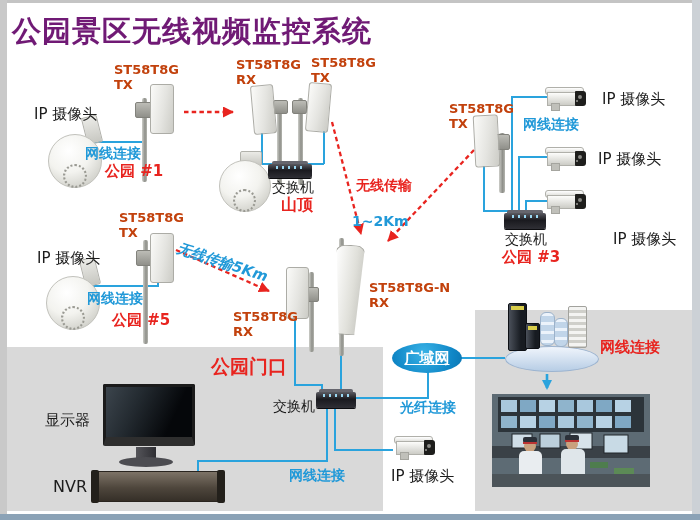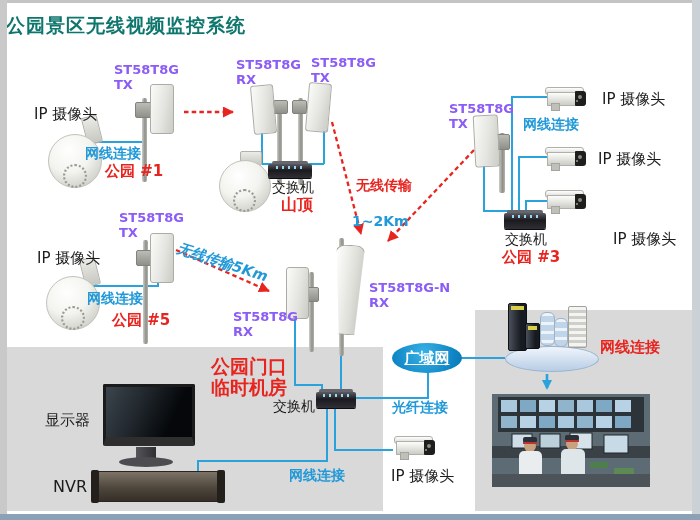--- a/index.html
+++ b/index.html
@@ -4,21 +4,21 @@
 <style>
   html,body{margin:0;padding:0;background:#ffffff;}
   #canvas{position:relative;width:700px;height:520px;background:#ffffff;overflow:hidden;
           font-family:"DejaVu Sans","Liberation Sans",sans-serif;}
   .frame{position:absolute;z-index:6;}
   .panel-bg{position:absolute;background:#d9d9d9;z-index:0;}
   #wires{position:absolute;left:0;top:0;z-index:1;}
   .dev{position:absolute;z-index:2;}
   .t{position:absolute;z-index:3;white-space:nowrap;line-height:1.12;}
   .b{font-weight:bold;}
-  .indigo{color:#8b5cf6;font-weight:bold;font-size:13px;}
+  .indigo{color:#c2410c;font-weight:bold;font-size:13px;}
   .indigo span{display:block;}
   .cyan{color:#2199d8;font-weight:bold;font-size:14px;}
   .red{color:#e8241f;font-weight:bold;}
   .blk{color:#1c1c1c;}
   
   .pa-panel{position:absolute;z-index:2;background:linear-gradient(100deg,#fbfbf9 0%,#e4e4e0 55%,#ccccc6 100%);
             border:1px solid #acaca6;border-radius:3px;}
   .pa-pole{position:absolute;z-index:2;background:linear-gradient(90deg,#cccdc8,#8e8f89 60%,#b4b5af);border-radius:2px;}
   .pa-brk{position:absolute;z-index:2;background:linear-gradient(#bcbcb6,#90908a);border:1px solid #82827c;border-radius:2px;}
   
@@ -221,21 +221,21 @@
       <circle cx="80" cy="50" r="6" fill="#c9a17e"></circle>
         <rect x="73" y="41" width="14" height="6" rx="2" fill="#2b3038"></rect>
         <rect x="73" y="46" width="14" height="2" fill="#b33"></rect>
       <rect x="69" y="55" width="24" height="32" rx="5" fill="#dfe6ea"></rect>
     </g>
     <rect x="0" y="80" width="158" height="13" fill="#4c5459"></rect>
     <rect x="98" y="68" width="18" height="6" fill="#4e7d4e"></rect>
       <rect x="122" y="74" width="20" height="6" fill="#5c8a56"></rect>
   </svg>
 
-  <div class="t b blk" style="left:6px;top:15px;font-size:19px;letter-spacing:1px;color:#0f766e;">公园景区无线视频监控系统</div>
+  <div class="t b blk" style="left:12px;top:15px;font-size:29px;letter-spacing:1px;color:#701a75;">公园景区无线视频监控系统</div>
 
   <div class="t indigo" style="left:114px;top:63px;">
     <span>ST58T8G</span>
     <span>TX</span>
   </div>
   <div class="t blk" style="left:34px;top:106px;font-size:15px;">IP 摄像头</div>
   <div class="t cyan" style="left:85px;top:146px;">网线连接</div>
   <div class="t red" style="left:105px;top:163px;font-size:15px;">公园 #1</div>
 
   <div class="t indigo" style="left:236px;top:58px;">
@@ -276,26 +276,25 @@
     <span>ST58T8G</span>
     <span>RX</span>
   </div>
   <div class="t indigo" style="left:369px;top:281px;">
     <span>ST58T8G-N</span>
     <span>RX</span>
   </div>
 
   <div class="t red" style="left:211px;top:356px;font-size:19px;line-height:1.13;">
     <span style="display:block;">公园门口</span>
-    <span style="display:block;">临时机房</span>
   </div>
   <div class="t blk" style="left:45px;top:412px;font-size:15px;">显示器</div>
   <div class="t blk" style="left:53px;top:478px;font-size:16px;">NVR</div>
   <div class="t blk" style="left:273px;top:399px;font-size:14px;">交换机</div>
-  <div class="t cyan" style="left:392px;top:400px;">光纤连接</div>
+  <div class="t cyan" style="left:400px;top:400px;">光纤连接</div>
   <div class="t cyan" style="left:289px;top:468px;">网线连接</div>
   <div class="t blk" style="left:391px;top:468px;font-size:15px;">IP 摄像头</div>
 
   <div class="t red" style="left:600px;top:338px;font-size:15px;line-height:1.3;">
     <span style="display:block;">网线连接</span>
   </div>
   <div class="t red" style="left:542px;top:491px;font-size:18px;margin-top:28px;">总监控中心</div>
 
   <div class="frame" style="left:0;top:0;width:700px;height:3px;background:#c4c4c4;"></div>
   <div class="frame" style="left:0;top:0;width:7px;height:520px;background:#c9c9c9;"></div>

